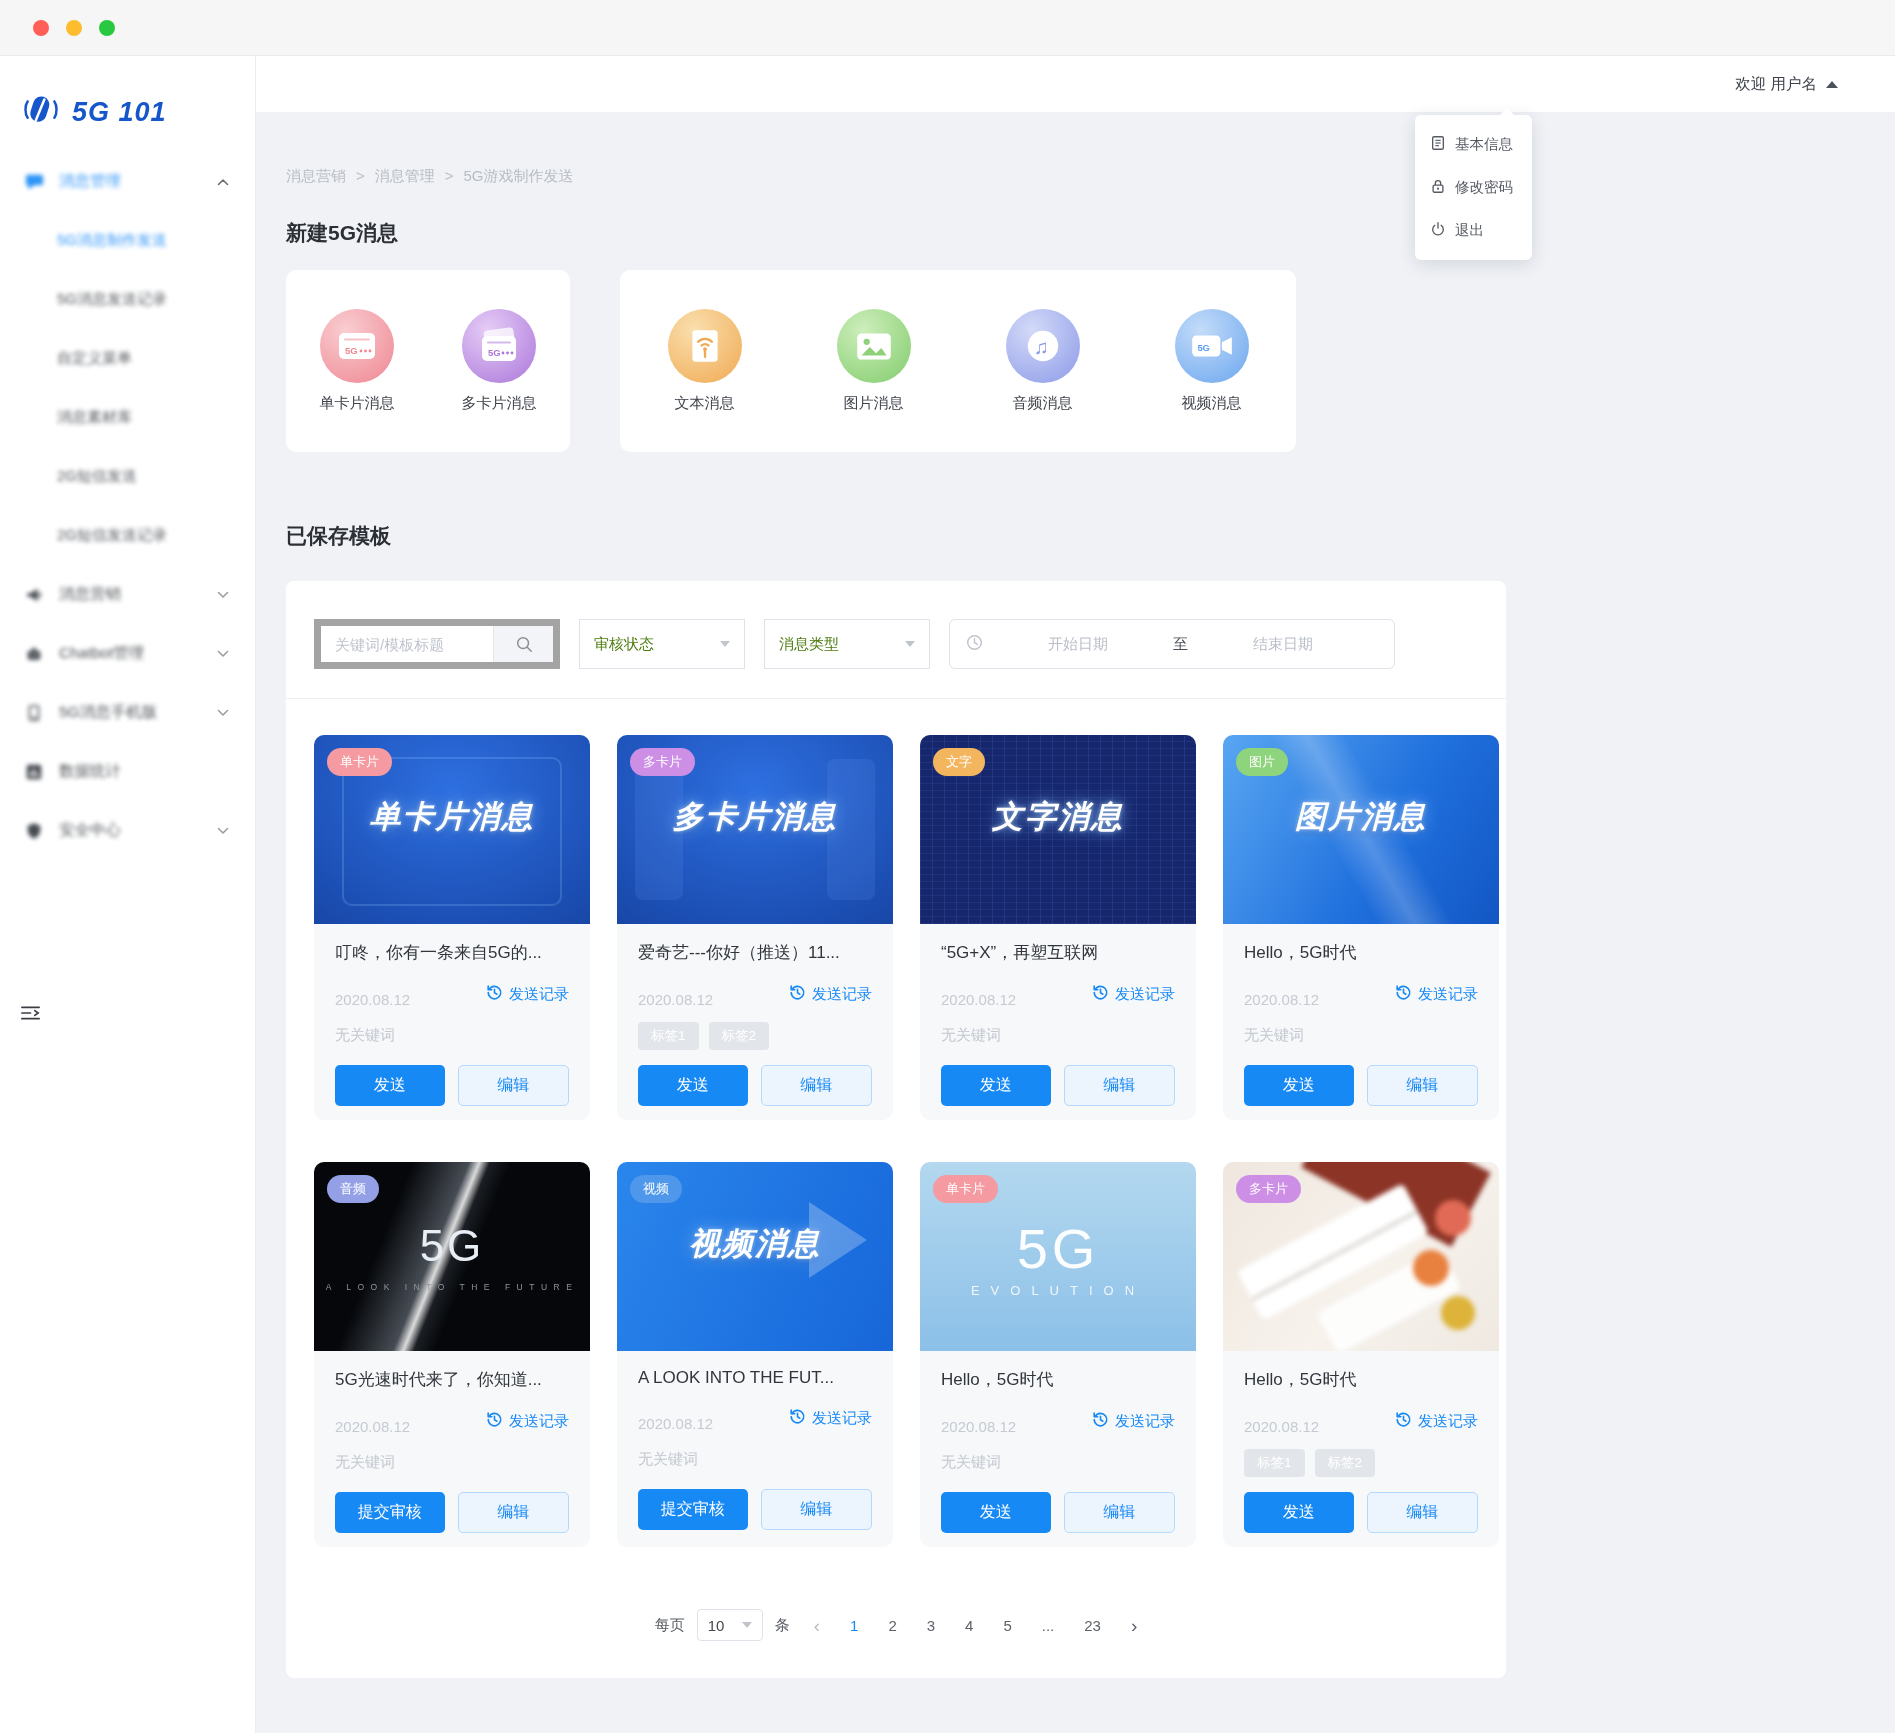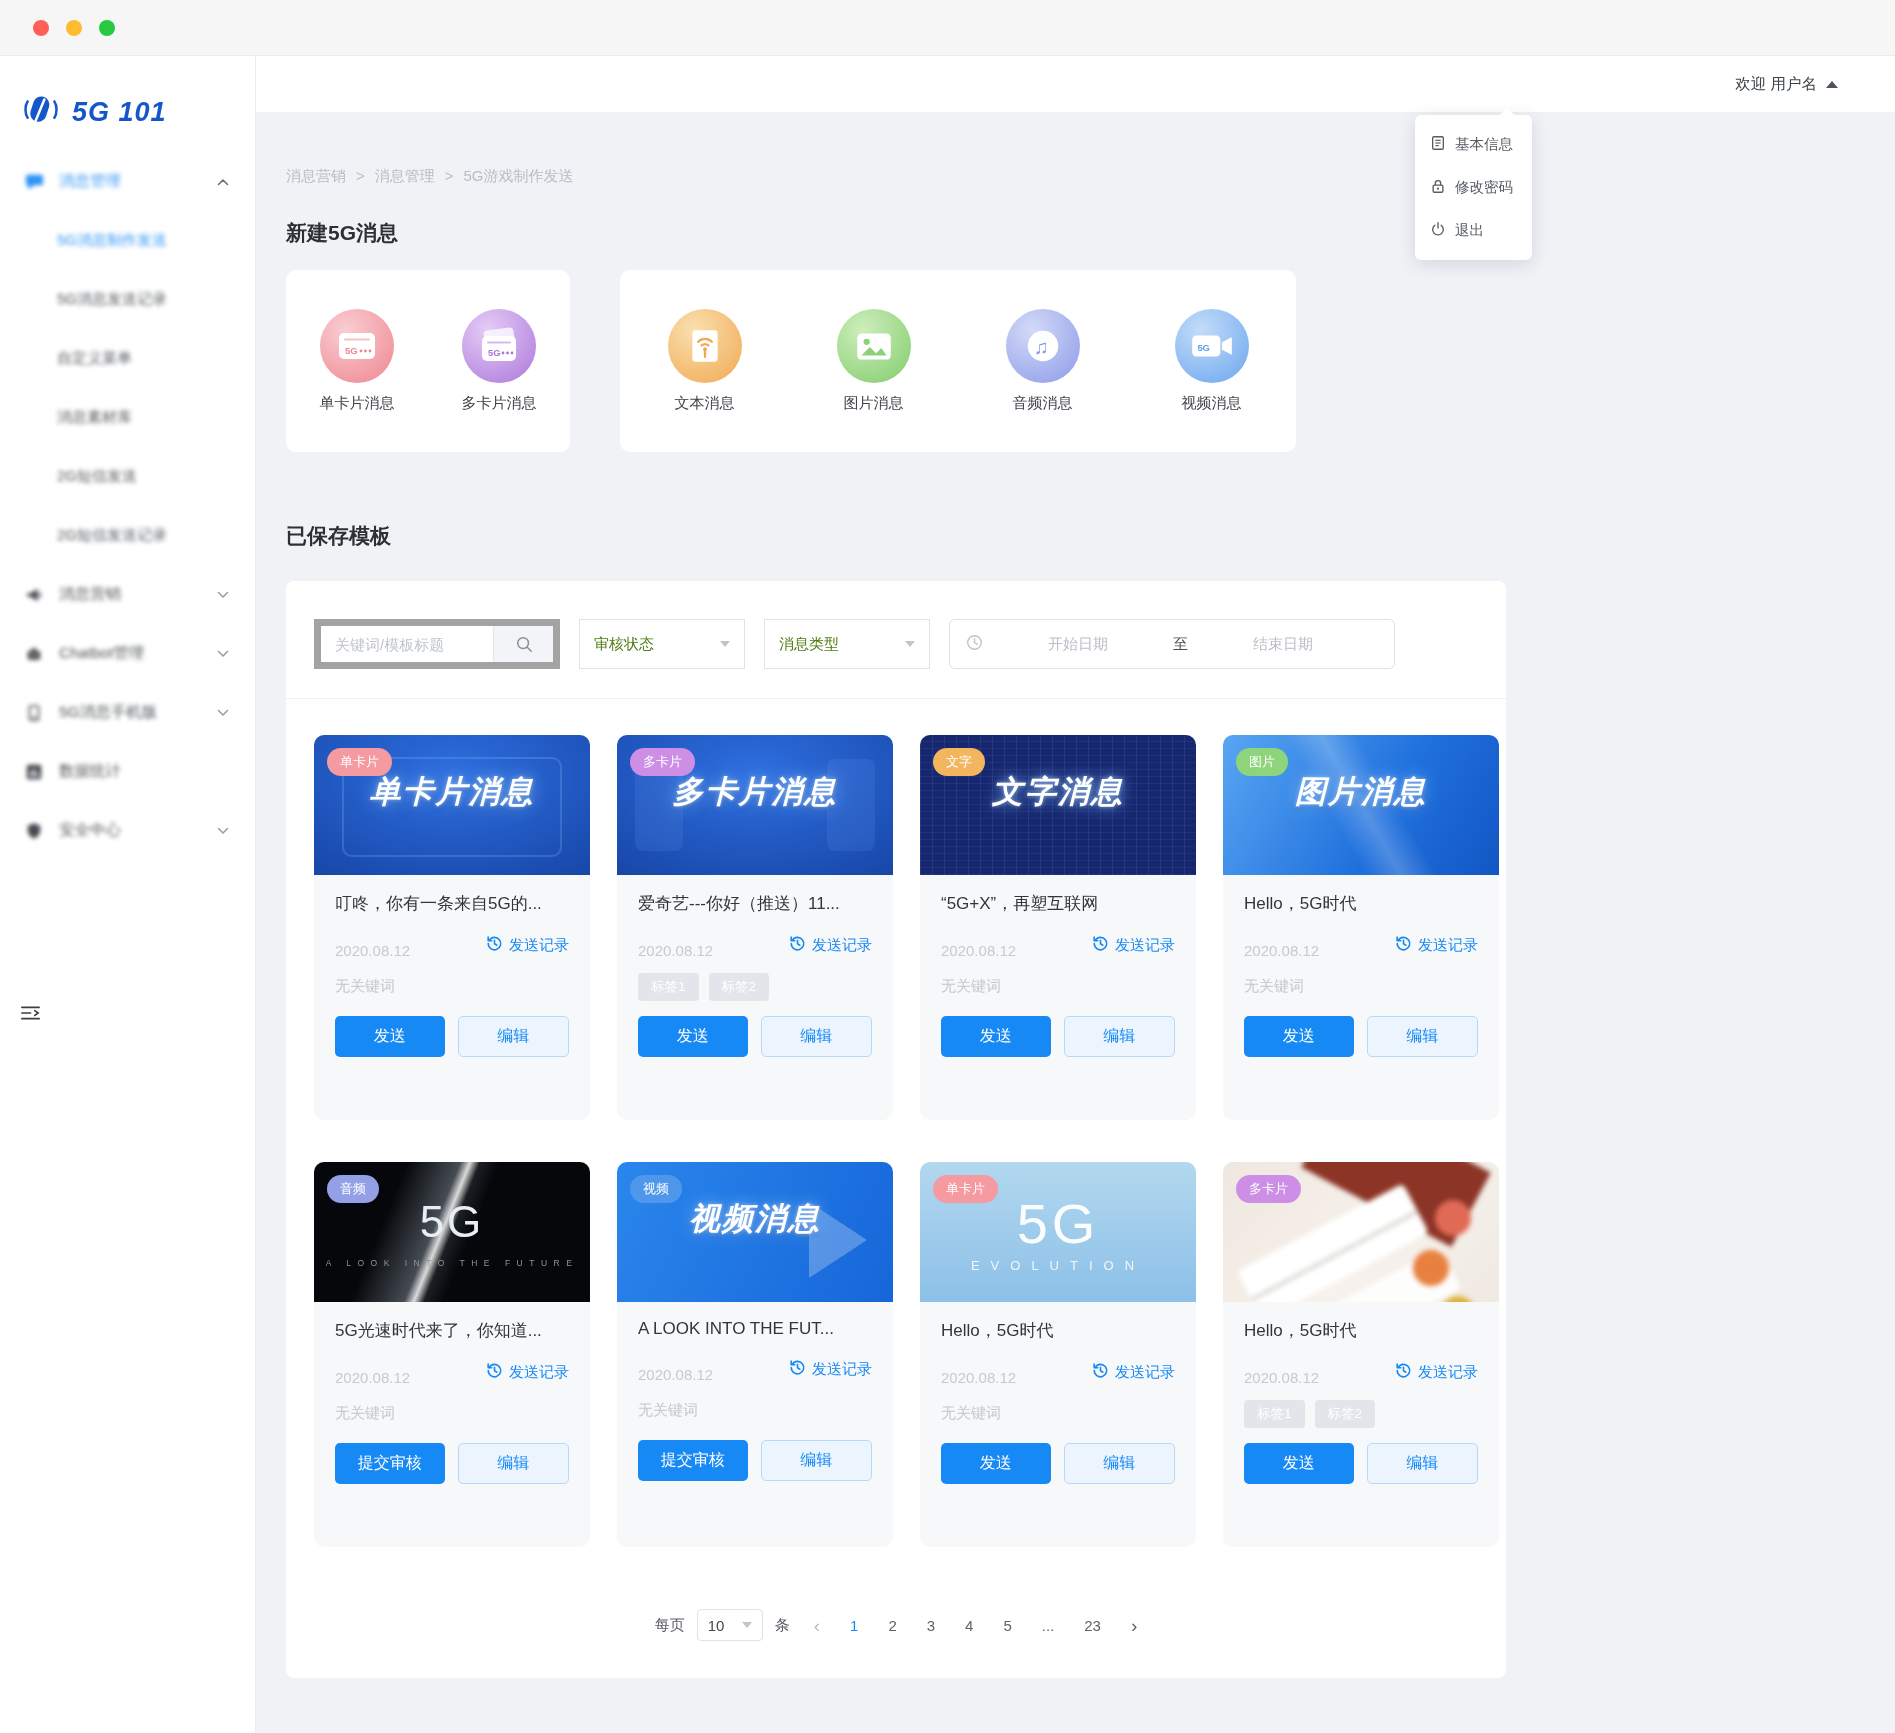--- a/index.html
+++ b/index.html
@@ -68,21 +68,21 @@
   .select { width:166px; border:1px solid #dfe2e8; border-radius:0; background:#fff; display:flex; align-items:center; justify-content:space-between; padding:0 14px; font-size:15px; color:#4d7c0f; cursor:pointer;gap:28px; }
   .sel-caret { width:0; height:0; border-left:5px solid transparent; border-right:5px solid transparent; border-top:6px solid #c0c4cc; }
   .daterange { width:446px; border:1px solid #dfe2e8; border-radius:6px; background:#fff; display:flex; align-items:center; padding:0 16px; font-size:15px; color:#b9bec7; cursor:pointer; }
   .dr-seg { flex:1; text-align:center; }
   .dr-sep { color:#4b4f57; }
   .h-divider { height:1px; background:#eef0f3; margin:29px -28px 0; }
 
   
   .cards { margin-top:36px; display:grid; grid-template-columns:repeat(4,276px); column-gap:27px; row-gap:42px; }
   .card { background:#f6f8fa; border-radius:10px; height:385px; overflow:hidden; }
-  .thumb { height:140px; position:relative; overflow:hidden;padding-left:24px; }
+  .thumb { height:189px; position:relative; overflow:hidden;padding-left:24px; }
   .badge { position:absolute; top:13px; left:13px; padding:5px 13px; border-radius:14px; color:#fff; font-size:13px; z-index:3; }
   .banner-txt { position:absolute; inset:0; display:flex; align-items:center; justify-content:center; padding-bottom:26px;
     font-size:31px; font-weight:800; font-style:italic; letter-spacing:2px; color:#fff;
     text-shadow:0 0 16px rgba(130,190,255,.95), 0 0 4px rgba(255,255,255,.55), 0 2px 6px rgba(0,40,120,.45); z-index:2; }
   .t-deep, .t-deep2 { background:radial-gradient(130% 150% at 50% 28%, #2e6fe0 0%, #1c4fb4 48%, #0c2f7d 100%); }
   .t-deep::after { content:''; position:absolute; top:22px; bottom:18px; left:28px; right:28px; border:2px solid rgba(150,200,255,.22); border-radius:10px; }
   .t-deep2::after { content:''; position:absolute; top:24px; bottom:24px; left:18px; width:48px; background:rgba(120,170,255,.13); border-radius:8px; box-shadow:192px 0 0 rgba(120,170,255,.13); }
   .t-matrix { background:#16276e;
     background-image:repeating-linear-gradient(90deg, rgba(120,160,255,.13) 0 1px, transparent 1px 12px),
                      repeating-linear-gradient(0deg, rgba(120,160,255,.09) 0 1px, transparent 1px 7px);text-align:right; }

